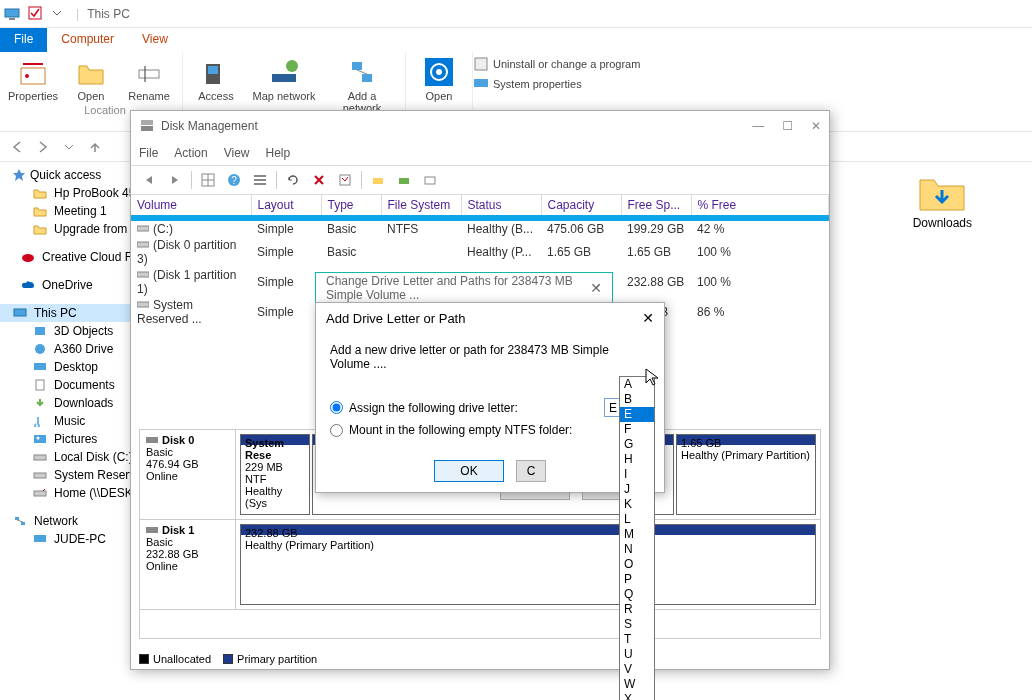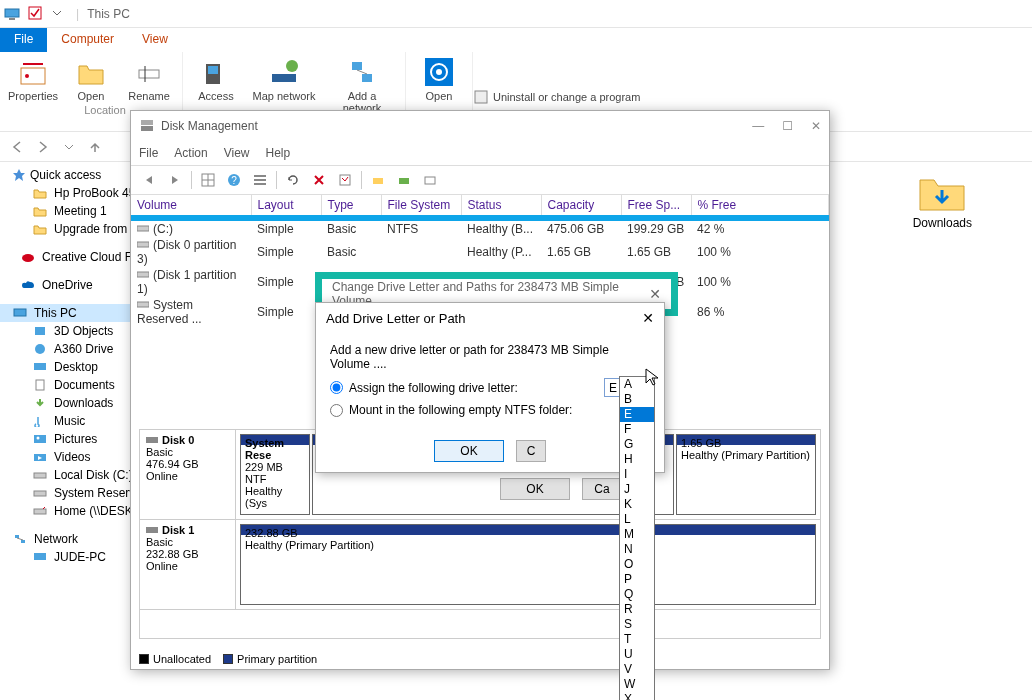--- a/index.html
+++ b/index.html
@@ -13,21 +13,21 @@
 .ribbon-tabs { display: flex; height: 24px; background: #fff; }
 .ribbon-tab { padding: 4px 14px; font-size: 12px; cursor: pointer; }
 .ribbon-tab.active { background: #0078d7; color: #fff; }
 .ribbon-tab.inactive { color: #c2410c; }
 .ribbon { height: 80px; background: #fff; border-bottom: 1px solid #e5e5e5; display: flex; }
 .ribbon-group { padding: 4px 8px; display: flex; flex-direction: column; align-items: center; border-right: 1px solid #eee; }
 .ribbon-items { display: flex; gap: 8px; align-items: flex-start; }
 .ribbon-item { display: flex; flex-direction: column; align-items: center; width: 50px; text-align: center; font-size: 11px; color: #444; cursor: pointer; }
 .ribbon-item .ricon { width: 32px; height: 32px; margin-bottom: 2px; display: flex; align-items: center; justify-content: center; }
 .ribbon-small-items { display: flex; flex-direction: column; gap: 4px; padding-top: 4px; }
-.ribbon-small { display: flex; align-items: center; gap: 4px; font-size: 11px; color: #444; cursor: pointer; margin-top: 33px; }
+.ribbon-small { display: flex; align-items: center; gap: 4px; font-size: 11px; color: #444; cursor: pointer; }
 .ribbon-small .sicon { width: 16px; height: 16px; }
 .ribbon-group-label { font-size: 11px; color: #888; padding-top: 2px; margin-left: 28px; }
 .addr-bar { height: 30px; display: flex; align-items: center; padding: 2px 6px; gap: 4px; border-bottom: 1px solid #e5e5e5; }
 .nav-btn { width: 22px; height: 22px; display: flex; align-items: center; justify-content: center; color: #666; cursor: pointer; }
 .body-area { display: flex; height: calc(700px - 28px - 24px - 80px - 30px); }
 .sidebar { width: 170px; padding: 4px 0; overflow: hidden; }
 .side-item { display: flex; align-items: center; padding: 2px 6px 2px 20px; gap: 6px; font-size: 12px; cursor: pointer; }
 .side-item.l2 { padding-left: 32px; }
 .side-item.sel { background: #cce8ff; }
 .side-item .sicon { width: 16px; height: 14px; display: flex; align-items: center; justify-content: center; }
@@ -55,27 +55,27 @@
 .disk-info { width: 96px; padding: 4px 6px; font-size: 11px; border-right: 1px solid #ccc; }
 .disk-info .dname { font-weight: bold; display: flex; align-items: center; gap: 4px; }
 .partitions { flex: 1; display: flex; padding: 4px; gap: 2px; }
 .part { border: 1px solid #666; font-size: 11px; padding: 2px 4px; position: relative; }
 .part .pbar { position: absolute; top: 0; left: 0; right: 0; height: 10px; background: #1e3a8a; }
 .part .plabel { position: relative; margin-top: 0; }
 .dm-legend { position: absolute; bottom: 4px; left: 8px; display: flex; gap: 12px; font-size: 11px; }
 .legend-item { display: flex; align-items: center; gap: 4px; }
 .legend-sw { width: 10px; height: 10px; border: 1px solid #333; }
 
-.dialog-outer { position: absolute; left: 315px; top: 272px; width: 363px; border: 7px solid #14b8a6; background: #fff; z-index: 10; }
+.dialog-outer { position: absolute; left: 315px; top: 272px; width: 298px; border: 1px solid #14b8a6; background: #fff; z-index: 10; }
 .dialog-title { height: 30px; display: flex; align-items: center; padding: 0 10px; color: #666; font-size: 12px; }
 .dialog { position: absolute; left: 315px; top: 302px; width: 350px; border: 1px solid #aaa; background: #fff; box-shadow: 2px 2px 10px rgba(0,0,0,0.3); z-index: 20; }
 .dialog-head { height: 30px; display: flex; align-items: center; padding: 0 10px; font-size: 13px; }
 .dialog-close { margin-left: auto; cursor: pointer; font-size: 14px; }
 .dialog-body { padding: 10px 14px; font-size: 12px; }
-.dialog-body .instr { margin-bottom: 4px; }
+.dialog-body .instr { margin-bottom: 24px; }
 .radio-row { display: flex; align-items: center; gap: 6px; padding: 3px 0; }
 .select-box { width: 46px; height: 19px; border: 1px solid #7a9fd4; background: #fff; display: inline-flex; align-items: center; padding: 0 4px; margin-left: auto; font-size: 12px; justify-content: space-between; }
 .select-arrow { font-size: 9px; color: #555; margin-left: 6px; }
 .ntfs-input { width: 220px; height: 20px; border: 1px solid #ccc; background: #f5f5f5; margin-left: 20px; margin-top: 4px; }
 .dialog-buttons { display: flex; justify-content: center; gap: 12px; padding: 10px; }
 .btn { width: 70px; height: 22px; border: 1px solid #adadad; background: #e1e1e1; font-size: 12px; cursor: pointer; }
 .btn.primary { background: #e5f1fb; border-color: #0078d7; }
 .inner-buttons { position: absolute; left: 500px; top: 478px; display: flex; gap: 12px; z-index: 15; }
 
 .dropdown { position: absolute; left: 619px; top: 376px; width: 36px; background: #fff; border: 1px solid #767676; z-index: 30; font-size: 12px; }
@@ -356,29 +356,20 @@
             <span>Music</span>
           </div>
           <div class="side-item l2">
             <span class="sicon">
               <svg width="14" height="12">
                 <rect x="1" y="2" width="12" height="8" fill="#4aa3df"></rect>
                 <circle cx="5" cy="5" r="1.5" fill="#fff"></circle>
               </svg>
             </span>
             <span>Pictures</span>
-          </div>
-          <div class="side-item l2">
-            <span class="sicon">
-              <svg width="14" height="12">
-                <rect x="1" y="3" width="12" height="7" fill="#4aa3df"></rect>
-                <path d="M5 5 L9 7 L5 9 Z" fill="#fff"></path>
-              </svg>
-            </span>
-            <span>Videos</span>
           </div>
           <div class="side-item l2">
             <span class="sicon">
               <svg width="14" height="12">
                 <rect x="1" y="4" width="12" height="5" fill="#ccc" stroke="#888"></rect>
               </svg>
             </span>
             <span>Local Disk (C:)</span>
           </div>
           <div class="side-item l2">

